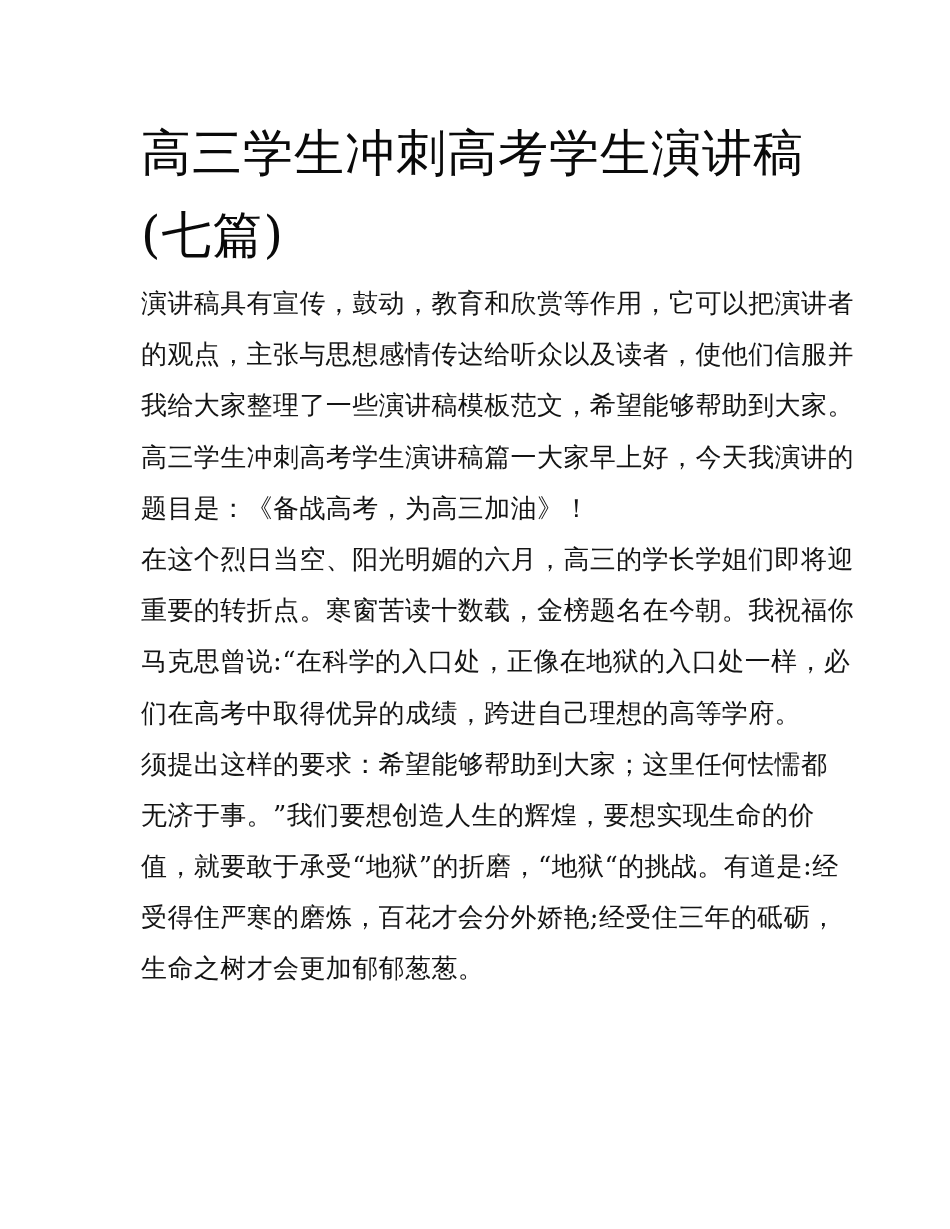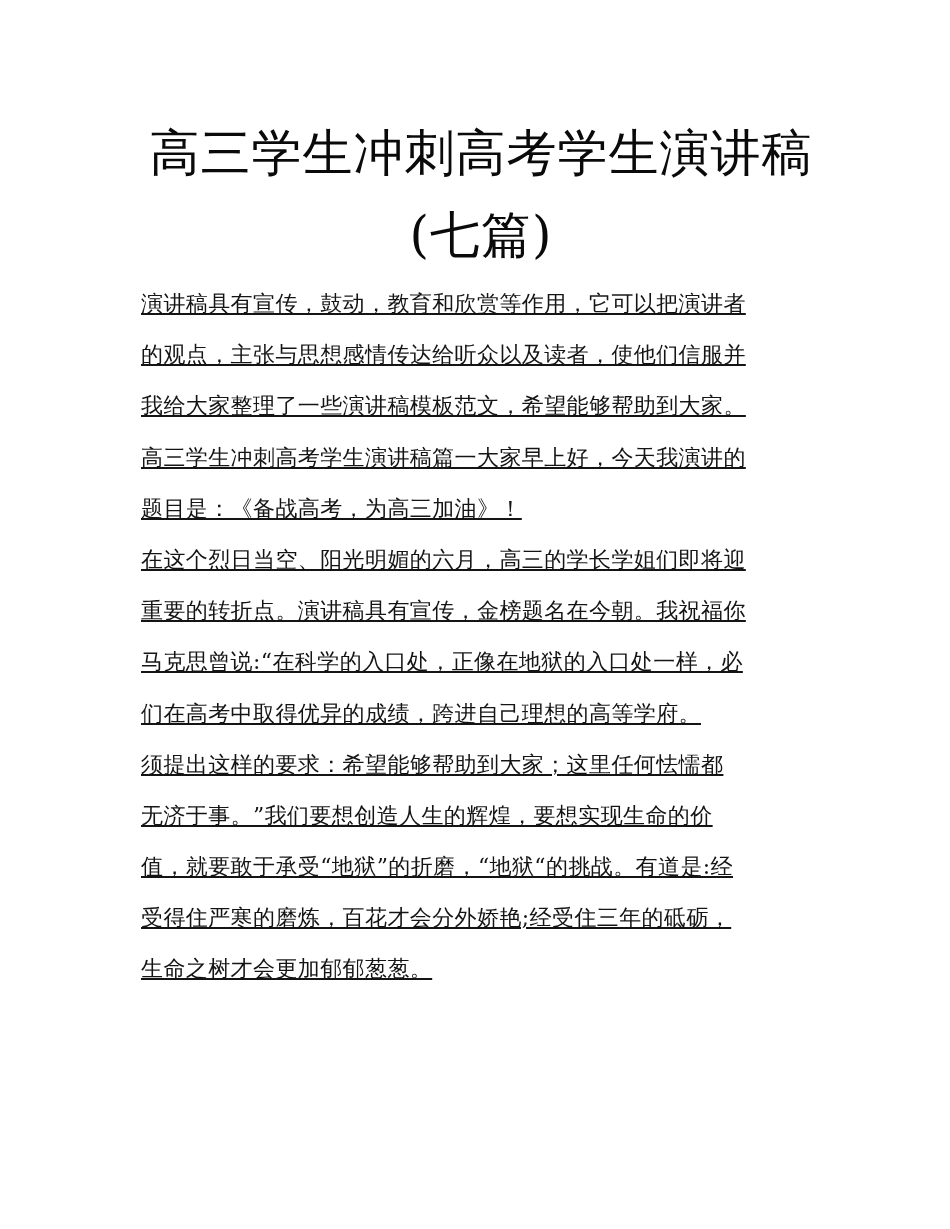--- a/index.html
+++ b/index.html
@@ -27,60 +27,58 @@
       position: absolute;
       left: 141px;
       top: 112px;
       width: 680px;
       margin: 0;
       font-weight: normal;
       font-size: 50px;
       line-height: 82px;
       letter-spacing: 1px;
       color: #0a0a0a;
-      text-align: center;
     }
     .title .tline {
       display: block;
       white-space: nowrap;
     }
     .body-text {
       position: absolute;
       left: 141px;
       top: 278px;
       width: 672px;
     }
     .line {
       display: block;
       height: 51.2px;
       line-height: 51.2px;
-      font-size: 22px;
+      font-size: 26px;
       white-space: nowrap;
       color: #141414;
       letter-spacing: 0.4px;
-      text-decoration: underline;
     }
   </style>
 </head>
 <body>
 
 <div class="page">
   <h1 class="title">
     <span class="tline">高三学生冲刺高考学生演讲稿</span>
     <span class="tline">(七篇)</span>
   </h1>
 
   <div class="body-text">
     <span class="line">演讲稿具有宣传，鼓动，教育和欣赏等作用，它可以把演讲者</span>
     <span class="line">的观点，主张与思想感情传达给听众以及读者，使他们信服并</span>
     <span class="line">我给大家整理了一些演讲稿模板范文，希望能够帮助到大家。</span>
     <span class="line">高三学生冲刺高考学生演讲稿篇一大家早上好，今天我演讲的</span>
     <span class="line">题目是：《备战高考，为高三加油》！</span>
     <span class="line">在这个烈日当空、阳光明媚的六月，高三的学长学姐们即将迎</span>
-    <span class="line">重要的转折点。演讲稿具有宣传，金榜题名在今朝。我祝福你</span>
+    <span class="line">重要的转折点。寒窗苦读十数载，金榜题名在今朝。我祝福你</span>
     <span class="line">马克思曾说:“在科学的入口处，正像在地狱的入口处一样，必</span>
     <span class="line">们在高考中取得优异的成绩，跨进自己理想的高等学府。</span>
     <span class="line">须提出这样的要求：希望能够帮助到大家；这里任何怯懦都</span>
     <span class="line">无济于事。”我们要想创造人生的辉煌，要想实现生命的价</span>
     <span class="line">值，就要敢于承受“地狱”的折磨，“地狱“的挑战。有道是:经</span>
     <span class="line">受得住严寒的磨炼，百花才会分外娇艳;经受住三年的砥砺，</span>
     <span class="line">生命之树才会更加郁郁葱葱。</span>
   </div>
 </div>
 

